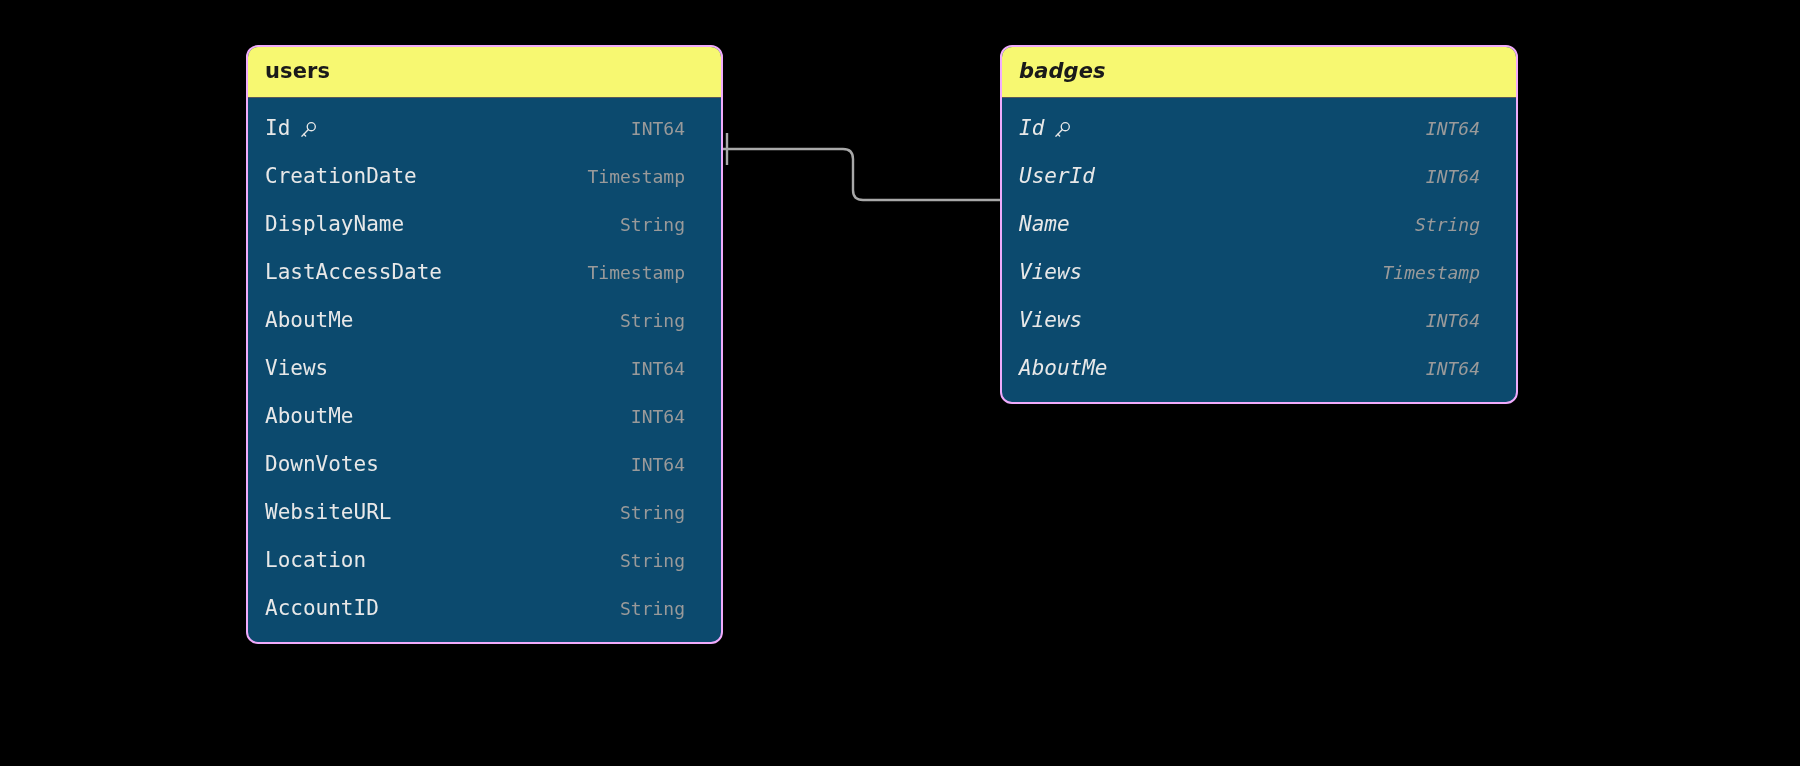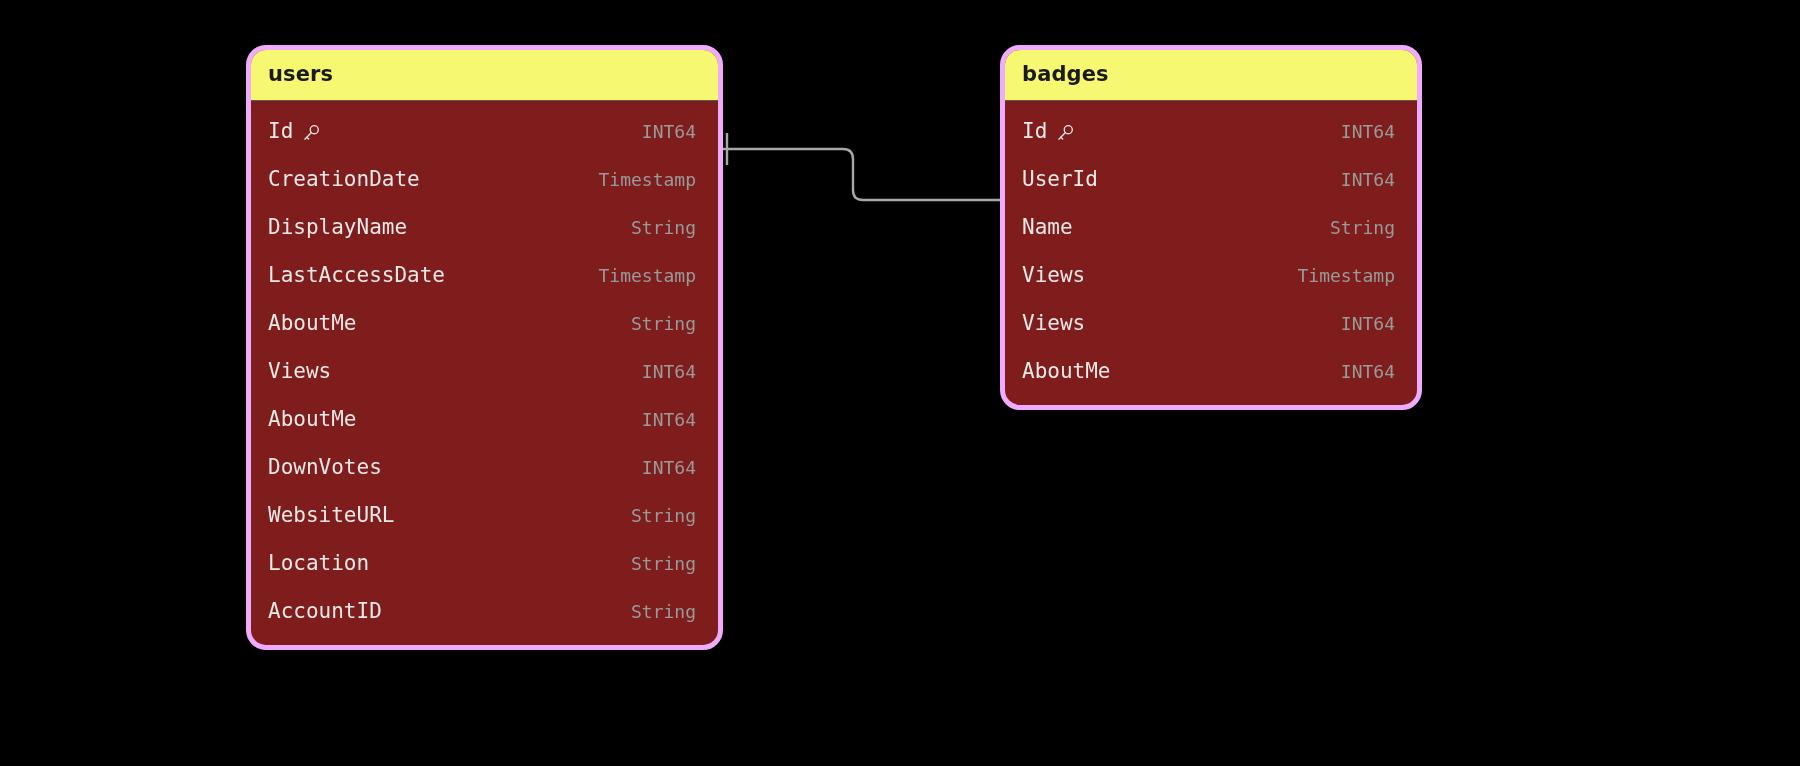--- a/index.html
+++ b/index.html
@@ -27,42 +27,42 @@
     left: 0; top: 0;
     width: 1800px;
     height: 766px;
     pointer-events: none;
     z-index: 1;
   }
 
   
   .entity {
     position: absolute;
-    background: #7f1d1d;
-    border: 5px solid #f0abfc;
-    border-radius: 20px;
+    background: #0c4a6e;
+    border: 2px solid #f0abfc;
+    border-radius: 12px;
     box-sizing: border-box;
     z-index: 2;
     overflow: hidden;
   }
 
   .entity-header {
     background: #f7f871;
     color: #1a1a1a;
     font-family: "DejaVu Sans", "Liberation Sans", sans-serif;
     font-weight: bold;
     font-size: 21px;
     letter-spacing: 0.1px;
     padding: 14px 0 15px 17px;
     line-height: 1.0;
     border-bottom: 1px solid #5a5a5a;
   }
 
   .entity-fields {
-    padding: 6px 4px 10px 0;
+    padding: 6px 18px 10px 0;
     text-align: right;
   }
 
   .field-row {
     display: flex;
     align-items: center;
     justify-content: space-between;
     height: 48px;
     padding: 0 18px 0 17px;
     box-sizing: border-box;
@@ -196,21 +196,21 @@
       <div class="field-row">
         <span class="field-name">
           <span>AccountID</span>
         </span>
         <span class="field-type">String</span>
       </div>
 
     </div>
   </div>
 
-  <div class="entity" id="entity-badges" style="left:1000px; top:45px; width:422px;">
+  <div class="entity" id="entity-badges" style="left:1000px; top:45px; width:518px;font-style:italic;">
     <div class="entity-header">badges</div>
     <div class="entity-fields">
 
       <div class="field-row">
         <span class="field-name">
           <span>Id</span>
           <span class="key-icon">
             <svg viewBox="0 0 24 24" width="19" height="19" fill="none" stroke="#e8e8e8" stroke-width="1.7" stroke-linecap="round" stroke-linejoin="round">
               <circle cx="15.5" cy="8.5" r="5.1"></circle>
               <line x1="11.9" y1="12.1" x2="3.6" y2="20.4"></line>

